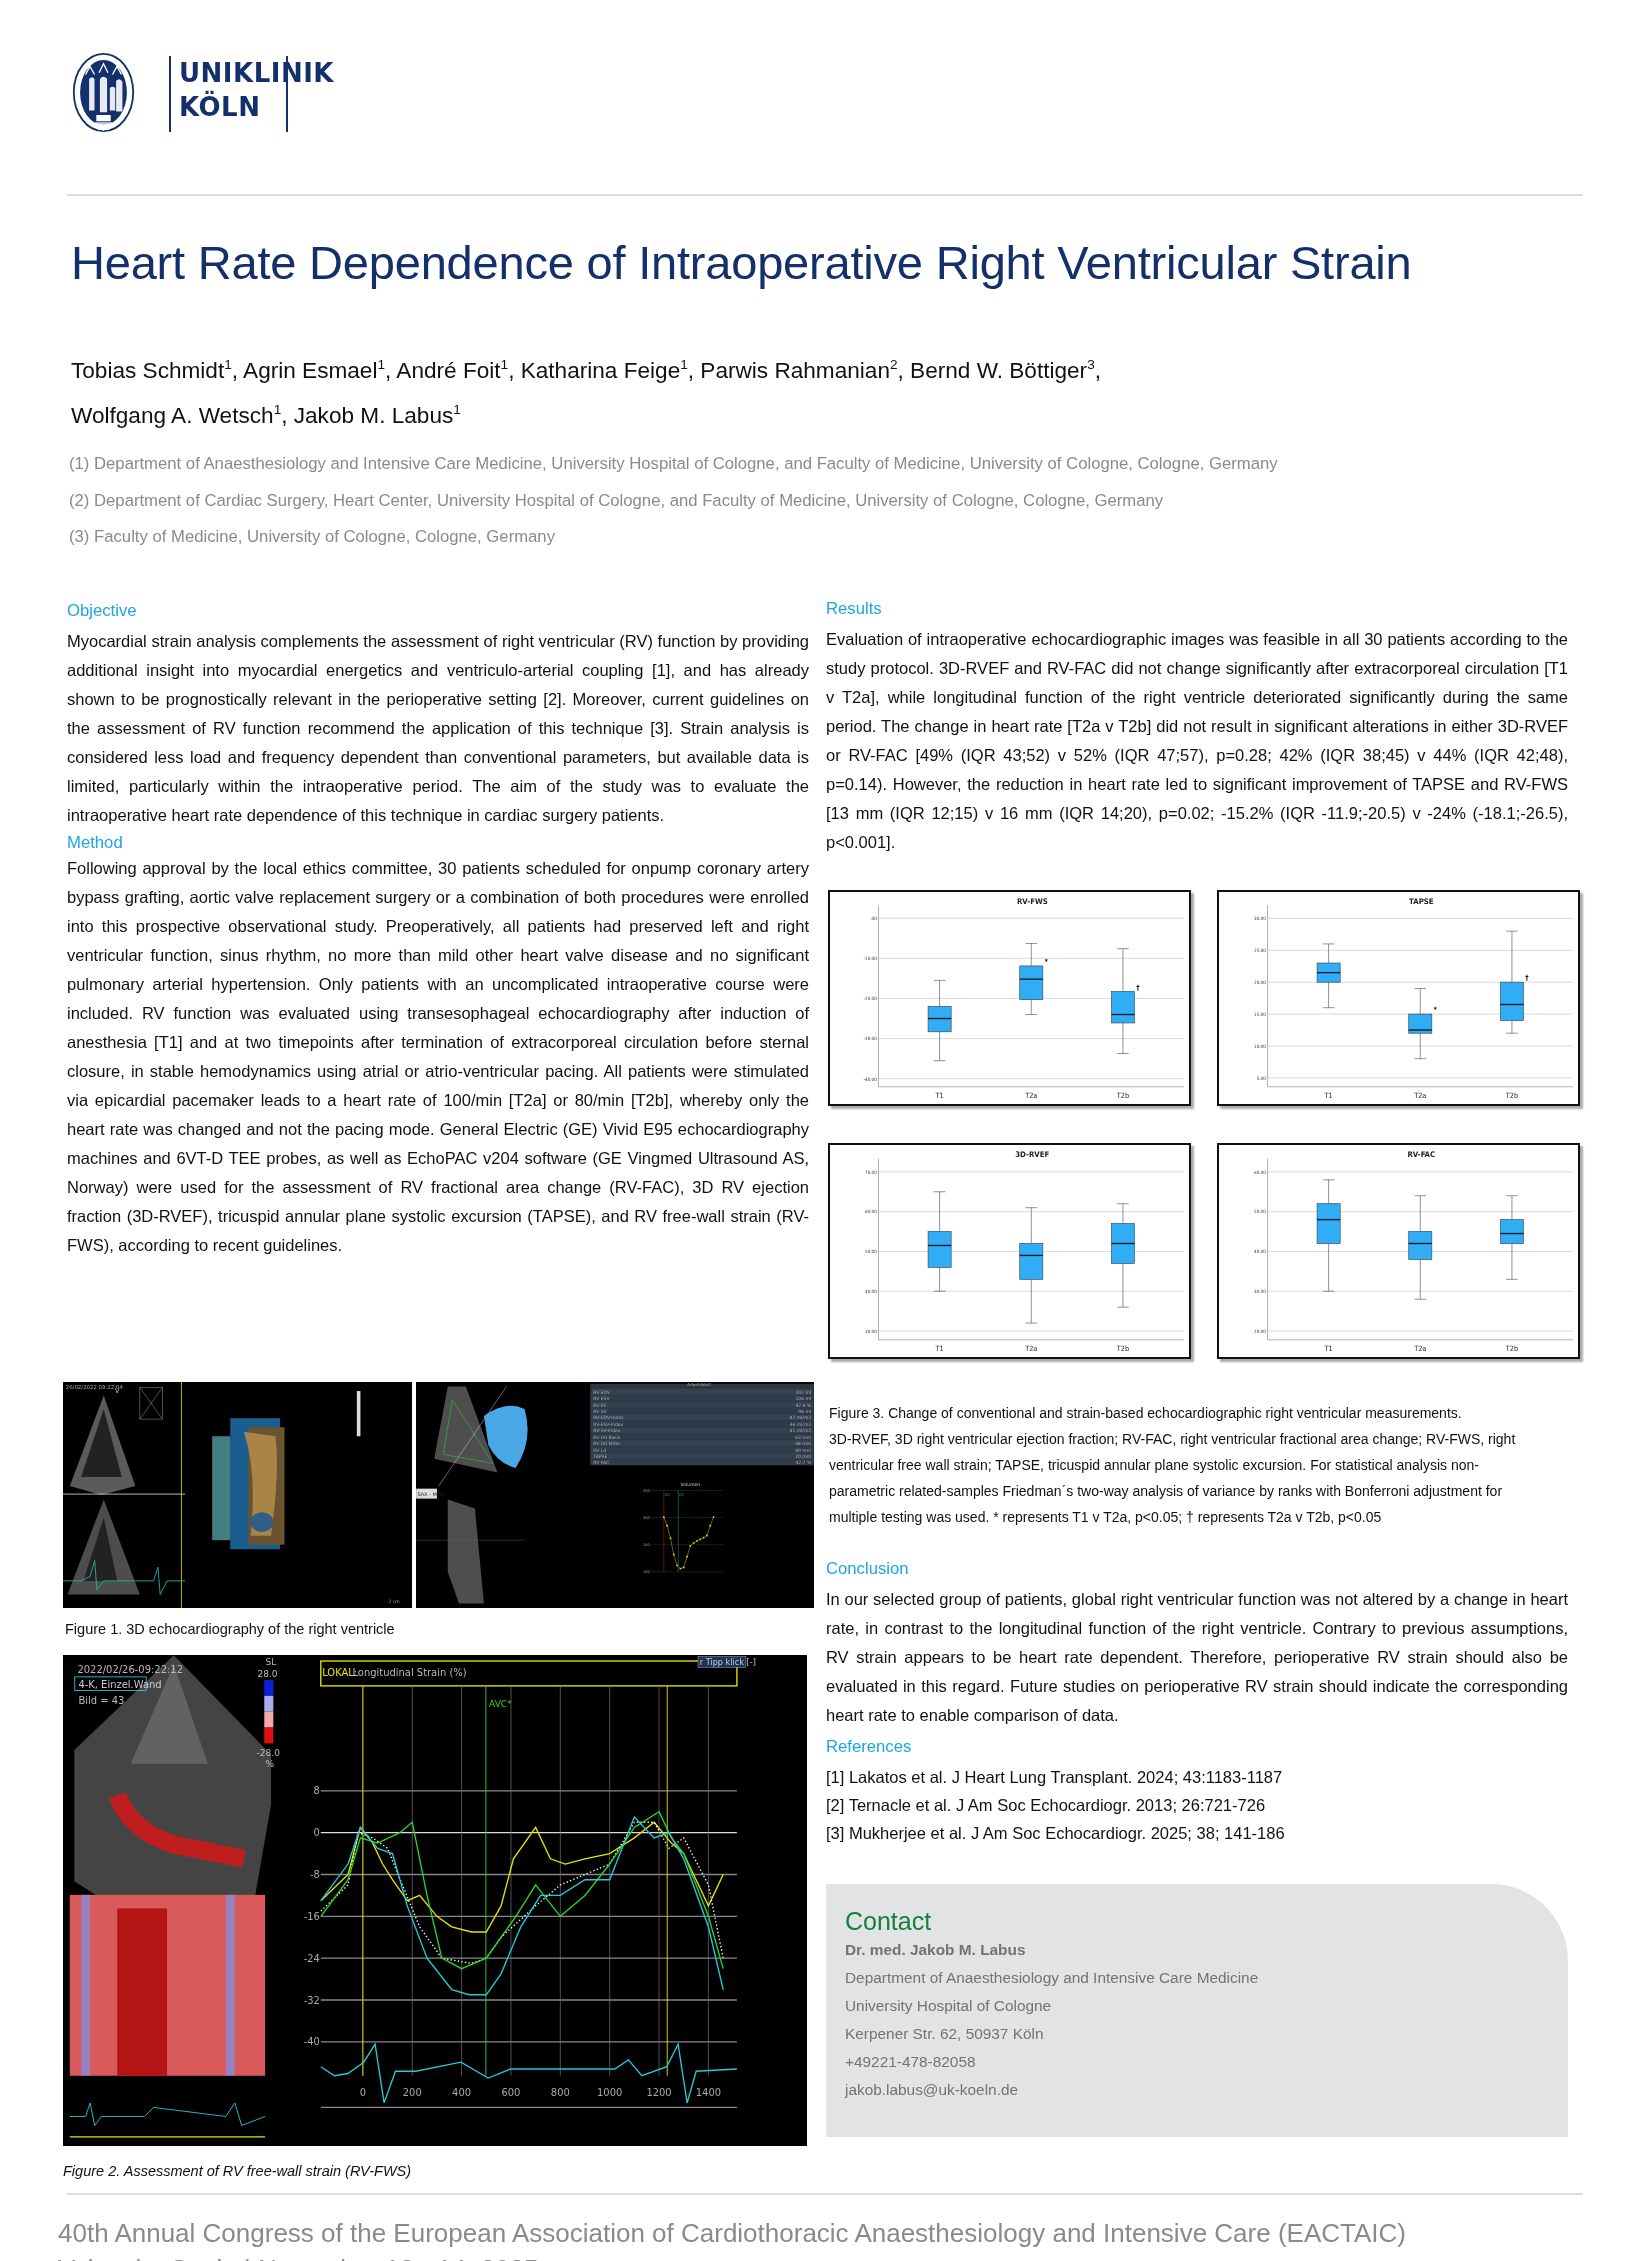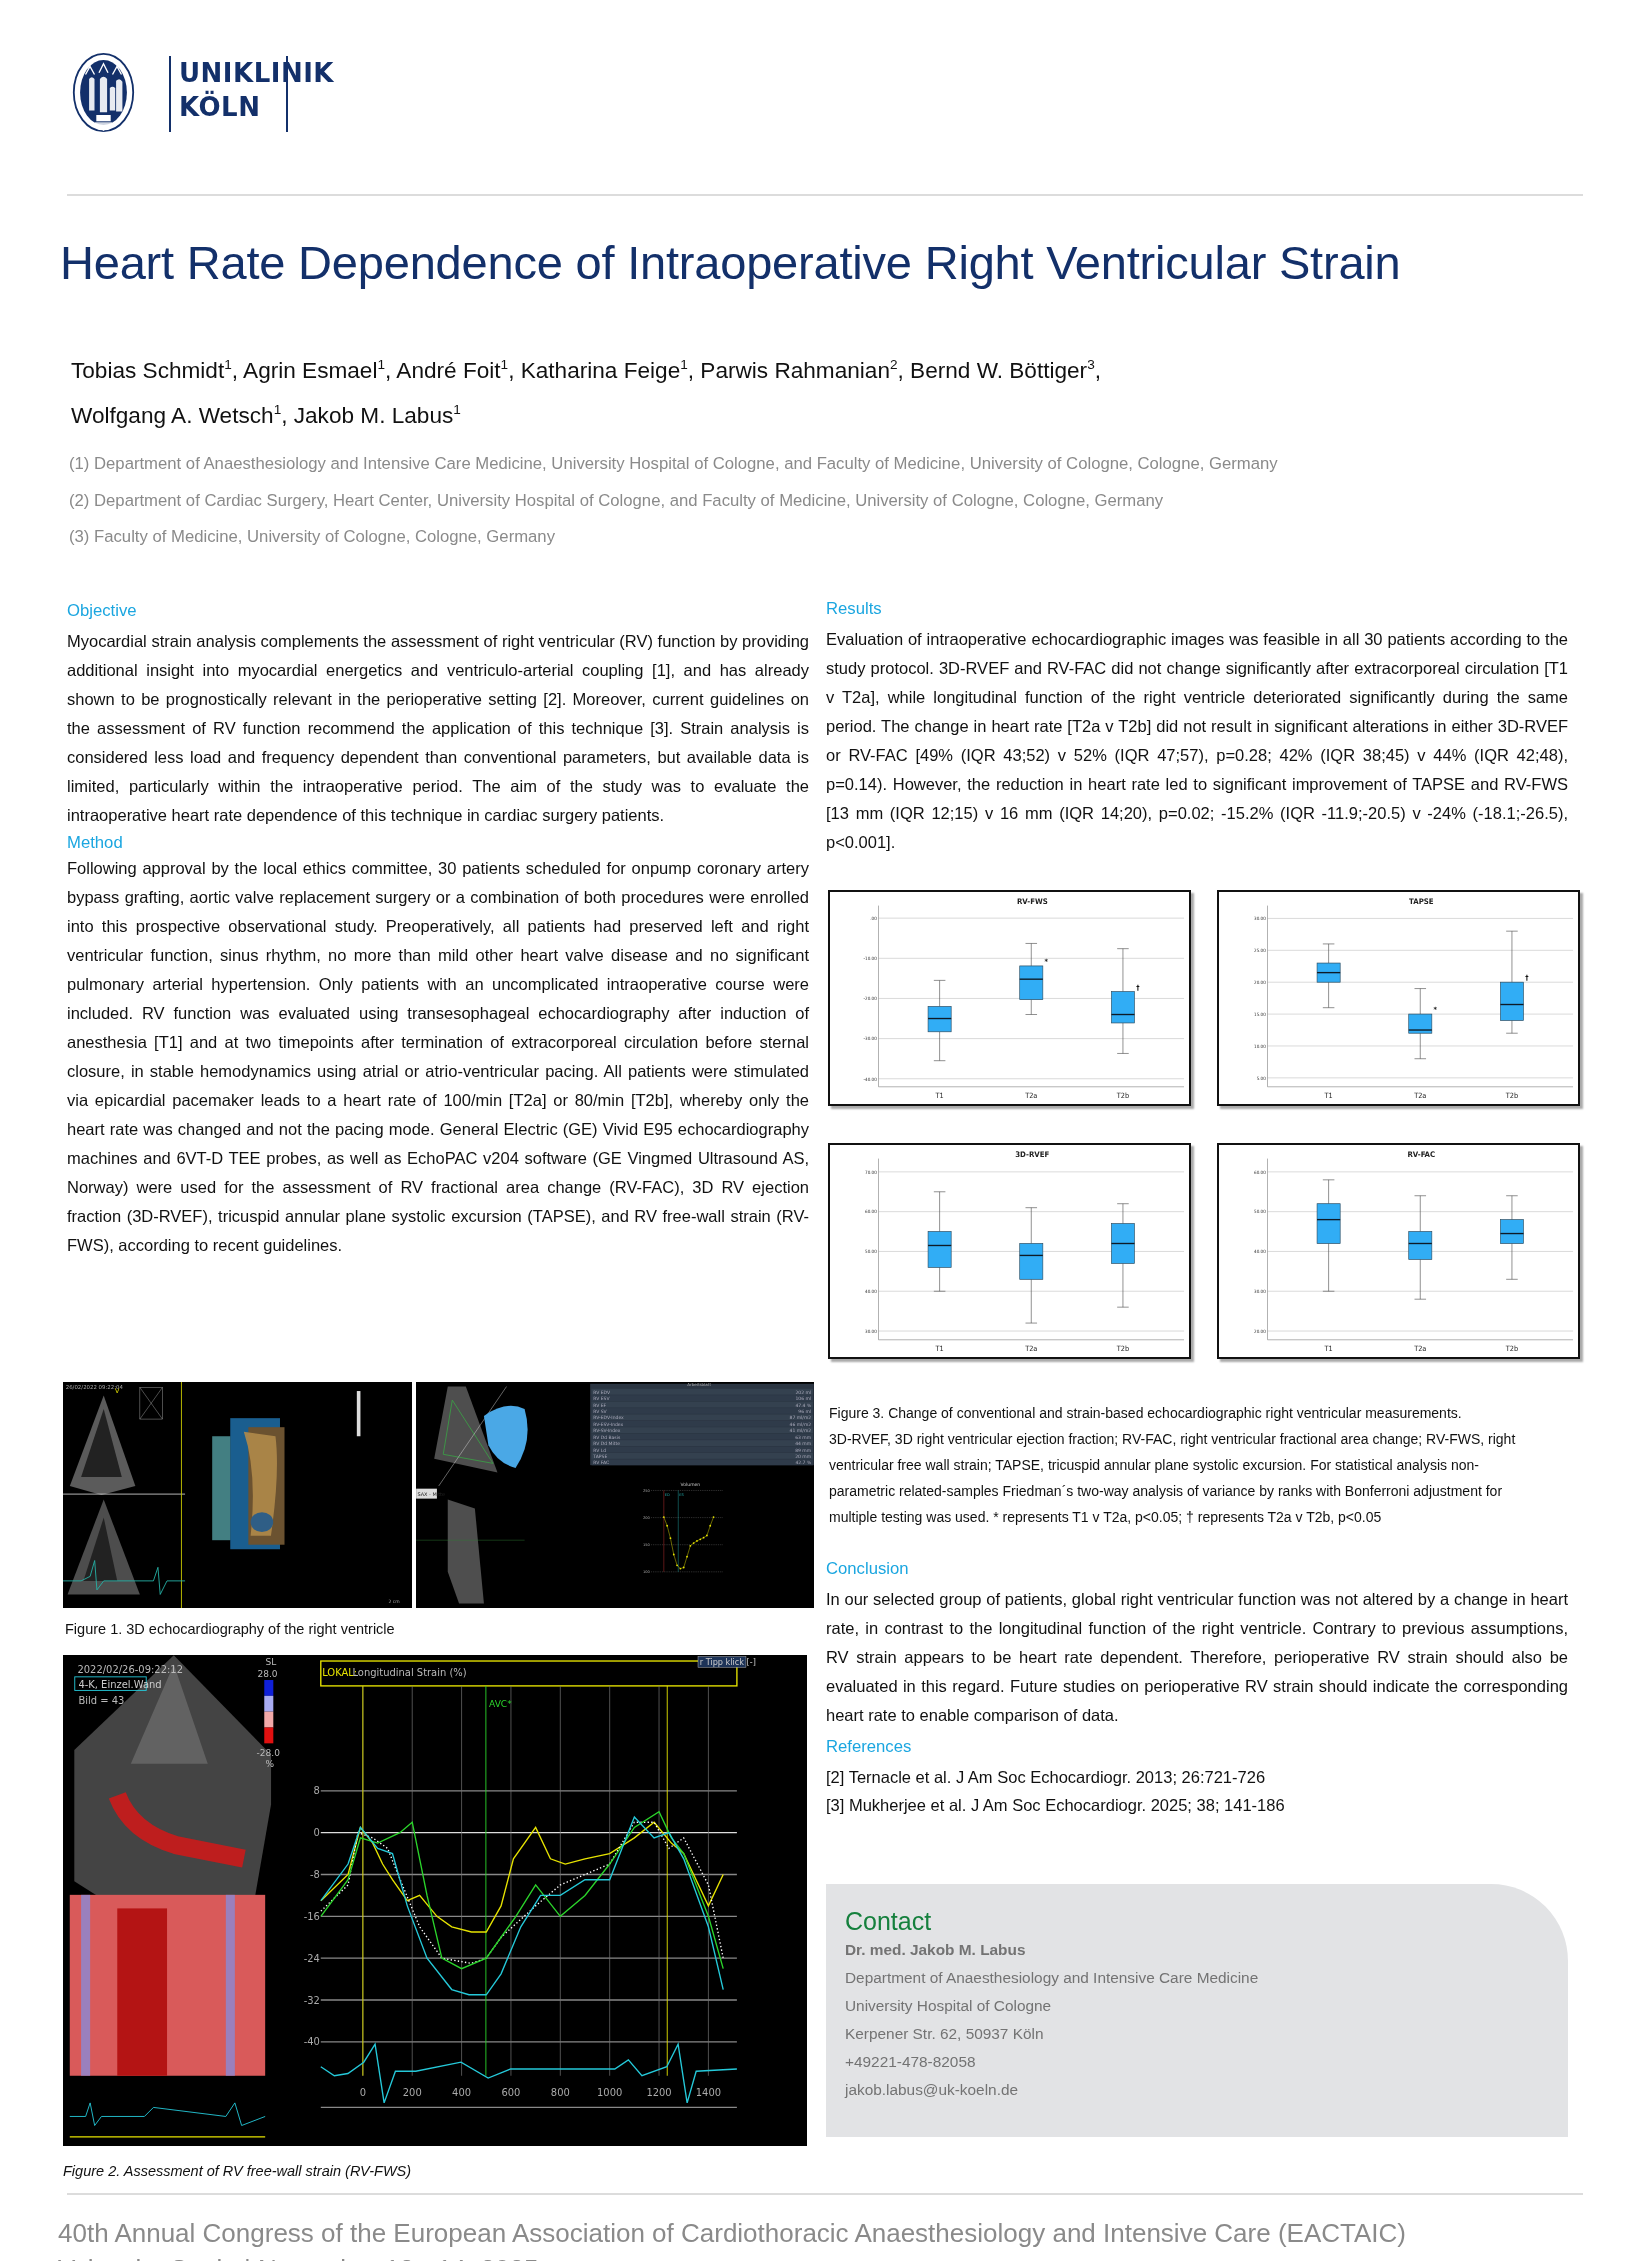--- a/index.html
+++ b/index.html
@@ -8,21 +8,21 @@
 
   
   #logo { position: absolute; left: 63px; top: 54px; height: 77px; display: flex; align-items: center; }
   #seal { width: 81px; height: 81px; }
   #logo-rule-1 { position: absolute; left: 106px; top: 2.3px; width: 1.8px; height: 76px; background: #13306a; }
   #logo-text { position: absolute; left: 116px; top: 1.8px; font-family: "DejaVu Sans", sans-serif; font-weight: bold; color: #13306a; font-size: 26px; line-height: 34px; letter-spacing: 0.5px; }
   #logo-rule-2 { position: absolute; left: 223px; top: 2.3px; width: 1.8px; height: 76px; background: #13306a; }
 
   .hr { position: absolute; left: 67px; width: 1516px; height: 1.8px; background: #dcdcdc; }
 
-  #title { position: absolute; left: 60px; top: 235px; font-size: 47px; color: #13306a; font-weight: normal; letter-spacing: -0.2px; white-space: nowrap; }
+  #title { position: absolute; left: 71px; top: 235px; font-size: 47px; color: #13306a; font-weight: normal; letter-spacing: -0.2px; white-space: nowrap; }
   #authors { position: absolute; left: 71px; top: 345px; font-size: 22.6px; line-height: 39px; width: 1492px; color: #111; }
   #authors sup { font-size: 13.6px; }
   .affil { position: absolute; left: 69px; font-size: 16.7px; color: #8a8a8a; white-space: nowrap; }
 
   
   .col { position: absolute; }
   #col-left { left: 67px; top: 600px; width: 742px; }
   #col-right { left: 826px; top: 598px; width: 742px; }
   .sec-h { color: #1ba6e0; font-size: 16.7px; line-height: 22.6px; }
   .body-text { font-size: 16.5px; line-height: 29px; text-align: justify; color: #111; }
@@ -449,20 +449,21 @@
 </div>
 
 <div class="col" style="left:826px; top:1558px; width:742px;">
   <div class="sec-h">Conclusion</div>
   <p class="body-text" style="margin-top:4.5px; line-height:29px;">In our selected group of patients, global right ventricular function was not altered by a change in heart rate, in contrast to the longitudinal function of the right ventricle. Contrary to previous assumptions, RV strain appears to be heart rate dependent. Therefore, perioperative RV strain should also be evaluated in this regard. Future studies on perioperative RV strain should indicate the corresponding heart rate to enable comparison of data.</p>
 </div>
 
 <div class="col" style="left:826px; top:1736px; width:742px;">
   <div class="sec-h">References</div>
   <div class="body-text" style="margin-top:4.5px; line-height:28px; text-align:left;">
+    <div>[1] Lakatos et al. J Heart Lung Transplant. 2024; 43:1183-1187</div>
     <div>[2] Ternacle et al. J Am Soc Echocardiogr. 2013; 26:721-726</div>
     <div>[3] Mukherjee et al. J Am Soc Echocardiogr. 2025; 38; 141-186</div>
   </div>
 </div>
 
 <div id="contact">
   <div id="contact-h">Contact</div>
   <div id="contact-name" class="contact-line">Dr. med. Jakob M. Labus</div>
   <div class="contact-line">Department of Anaesthesiology and Intensive Care Medicine</div>
   <div class="contact-line">University Hospital of Cologne</div>

